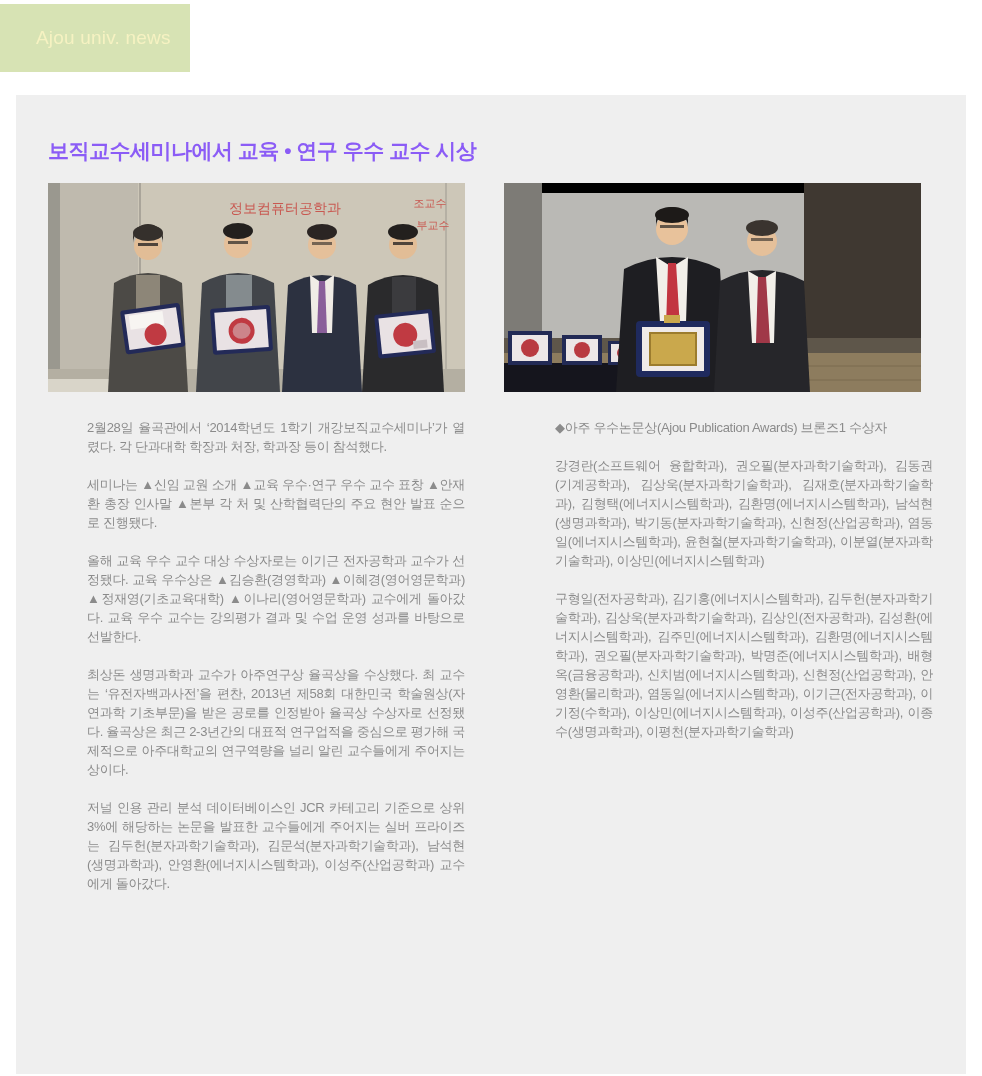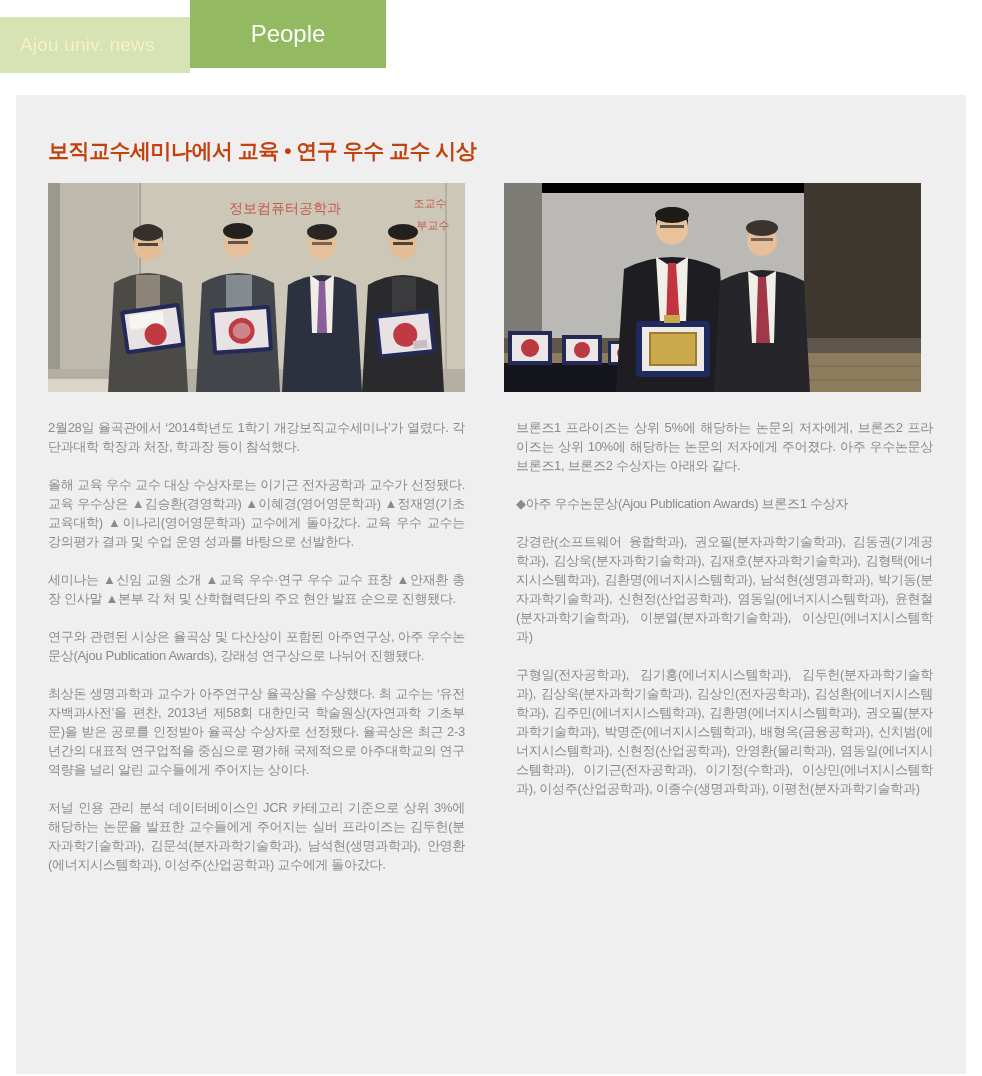--- a/index.html
+++ b/index.html
@@ -6,65 +6,62 @@
   body{
     width:982px;height:1076px;background:#ffffff;
     font-family:"Liberation Sans","DejaVu Sans",sans-serif;
     -webkit-font-smoothing:antialiased;
   }
   .page{position:relative;width:982px;height:1076px;overflow:hidden;}
 
   
   .header{position:relative;height:68px;background:#ffffff;}
   .brand-box{
-    position:absolute;left:0;top:17px;width:190px;height:56px;
+    position:absolute;left:0;top:4px;width:190px;height:68px;
     background:#d7e3b4;display:flex;align-items:center;
-    padding-left:20px;box-sizing:border-box;
+    padding-left:36px;box-sizing:border-box;
   }
   .brand-label{color:#f6f2c2;font-size:19px;letter-spacing:0.2px;}
   .tab-box{
     position:absolute;left:190px;top:0;width:196px;height:68px;
     background:#93ba60;display:flex;align-items:center;justify-content:center;
     cursor:pointer;
   }
   .tab-label{color:#ffffff;font-size:24px;}
 
   
   .panel{
     margin:27px 16px 0 16px;width:950px;height:979px;
     background:#efefef;box-sizing:border-box;
     padding:42px 33px 0 32px;
   }
   .article-title{
     margin:0 0 18px 0;font-size:21px;font-weight:bold;
-    color:#c2410c;letter-spacing:-0.5px;
+    color:#8b5cf6;letter-spacing:-0.5px;
   }
 
   .photos{display:flex;gap:39px;}
   .photo{width:417px;height:209px;margin:0;overflow:hidden;background:#cdc7b8;}
   .photo svg{display:block;}
 
   .columns{display:flex;gap:51px;margin-top:26px;}
   .col{
     width:417px;color:#8b8b8b;font-size:13px;line-height:19px;
-    text-align:justify;letter-spacing:-0.3px;
+    text-align:justify;letter-spacing:-0.3px;margin-left:39px;
   }
   .col p{margin:0 0 19px 0;}
 </style>
 </head>
 <body>
 
 <div class="page">
 
   <header class="header">
     <div class="brand-box">
       <span class="brand-label">Ajou univ. news</span>
-    </div>
-    <div class="tab-box">
-      <span class="tab-label">People</span>
     </div>
   </header>
 
   <main class="panel">
 
     <h1 class="article-title">보직교수세미나에서 교육 • 연구 우수 교수 시상</h1>
 
     <div class="photos">
 
       <figure class="photo">
@@ -196,28 +193,26 @@
             <ellipse cx="258" cy="45" rx="16" ry="8" fill="#3a342f"></ellipse>
             <rect x="247" y="55" width="22" height="3" fill="#2a2624" opacity="0.6"></rect>
           </g>
         </svg>
       </figure>
     </div>
 
     <div class="columns">
       <div class="col">
         <p>2월28일 율곡관에서 ‘2014학년도 1학기 개강보직교수세미나’가 열렸다. 각 단과대학 학장과 처장, 학과장 등이 참석했다.</p>
+        <p>세미나는 ▲신임 교원 소개 ▲교육 우수·연구 우수 교수 표창 ▲안재환 총장 인사말 ▲본부 각 처 및 산학협력단의 주요 현안 발표 순으로 진행됐다.</p>
         <p>올해 교육 우수 교수 대상 수상자로는 이기근 전자공학과 교수가 선정됐다. 교육 우수상은 ▲김승환(경영학과) ▲이혜경(영어영문학과) ▲정재영(기초교육대학) ▲이나리(영어영문학과) 교수에게 돌아갔다. 교육 우수 교수는 강의평가 결과 및 수업 운영 성과를 바탕으로 선발한다.</p>
-        <p>세미나는 ▲신임 교원 소개 ▲교육 우수·연구 우수 교수 표창 ▲안재환 총장 인사말 ▲본부 각 처 및 산학협력단의 주요 현안 발표 순으로 진행됐다.</p>
-        <p>연구와 관련된 시상은 율곡상 및 다산상이 포함된 아주연구상, 아주 우수논문상(Ajou Publication Awards), 강래성 연구상으로 나뉘어 진행됐다.</p>
         <p>최상돈 생명과학과 교수가 아주연구상 율곡상을 수상했다. 최 교수는 ‘유전자백과사전’을 편찬, 2013년 제58회 대한민국 학술원상(자연과학 기초부문)을 받은 공로를 인정받아 율곡상 수상자로 선정됐다. 율곡상은 최근 2-3년간의 대표적 연구업적을 중심으로 평가해 국제적으로 아주대학교의 연구역량을 널리 알린 교수들에게 주어지는 상이다.</p>
         <p>저널 인용 관리 분석 데이터베이스인 JCR 카테고리 기준으로 상위 3%에 해당하는 논문을 발표한 교수들에게 주어지는 실버 프라이즈는 김두헌(분자과학기술학과), 김문석(분자과학기술학과), 남석현(생명과학과), 안영환(에너지시스템학과), 이성주(산업공학과) 교수에게 돌아갔다.</p>
       </div>
       <div class="col">
-        <p>브론즈1 프라이즈는 상위 5%에 해당하는 논문의 저자에게, 브론즈2 프라이즈는 상위 10%에 해당하는 논문의 저자에게 주어졌다. 아주 우수논문상 브론즈1, 브론즈2 수상자는 아래와 같다.</p>
         <p>◆아주 우수논문상(Ajou Publication Awards) 브론즈1 수상자</p>
         <p>강경란(소프트웨어 융합학과), 권오필(분자과학기술학과), 김동권(기계공학과), 김상욱(분자과학기술학과), 김재호(분자과학기술학과), 김형택(에너지시스템학과), 김환명(에너지시스템학과), 남석현(생명과학과), 박기동(분자과학기술학과), 신현정(산업공학과), 염동일(에너지시스템학과), 윤현철(분자과학기술학과), 이분열(분자과학기술학과), 이상민(에너지시스템학과)</p>
         <p>구형일(전자공학과), 김기홍(에너지시스템학과), 김두헌(분자과학기술학과), 김상욱(분자과학기술학과), 김상인(전자공학과), 김성환(에너지시스템학과), 김주민(에너지시스템학과), 김환명(에너지시스템학과), 권오필(분자과학기술학과), 박명준(에너지시스템학과), 배형옥(금융공학과), 신치범(에너지시스템학과), 신현정(산업공학과), 안영환(물리학과), 염동일(에너지시스템학과), 이기근(전자공학과), 이기정(수학과), 이상민(에너지시스템학과), 이성주(산업공학과), 이종수(생명과학과), 이평천(분자과학기술학과)</p>
       </div>
     </div>
 
   </main>
 </div>
 
 </body></html>

